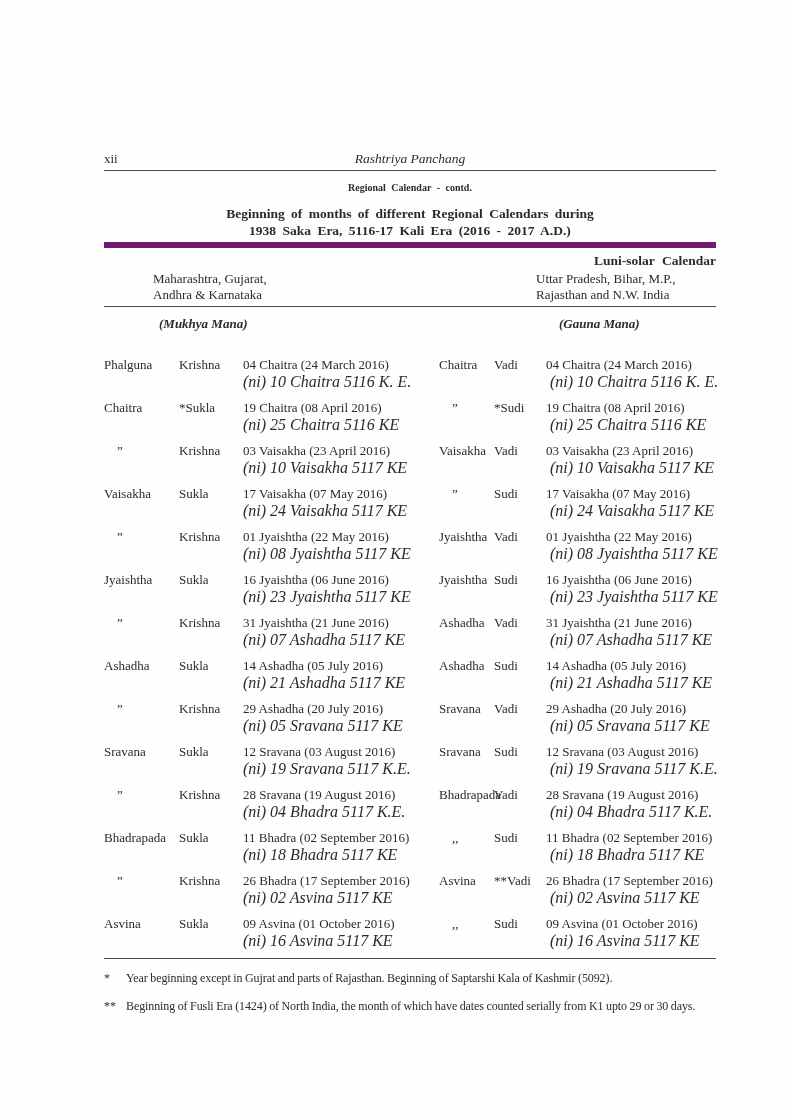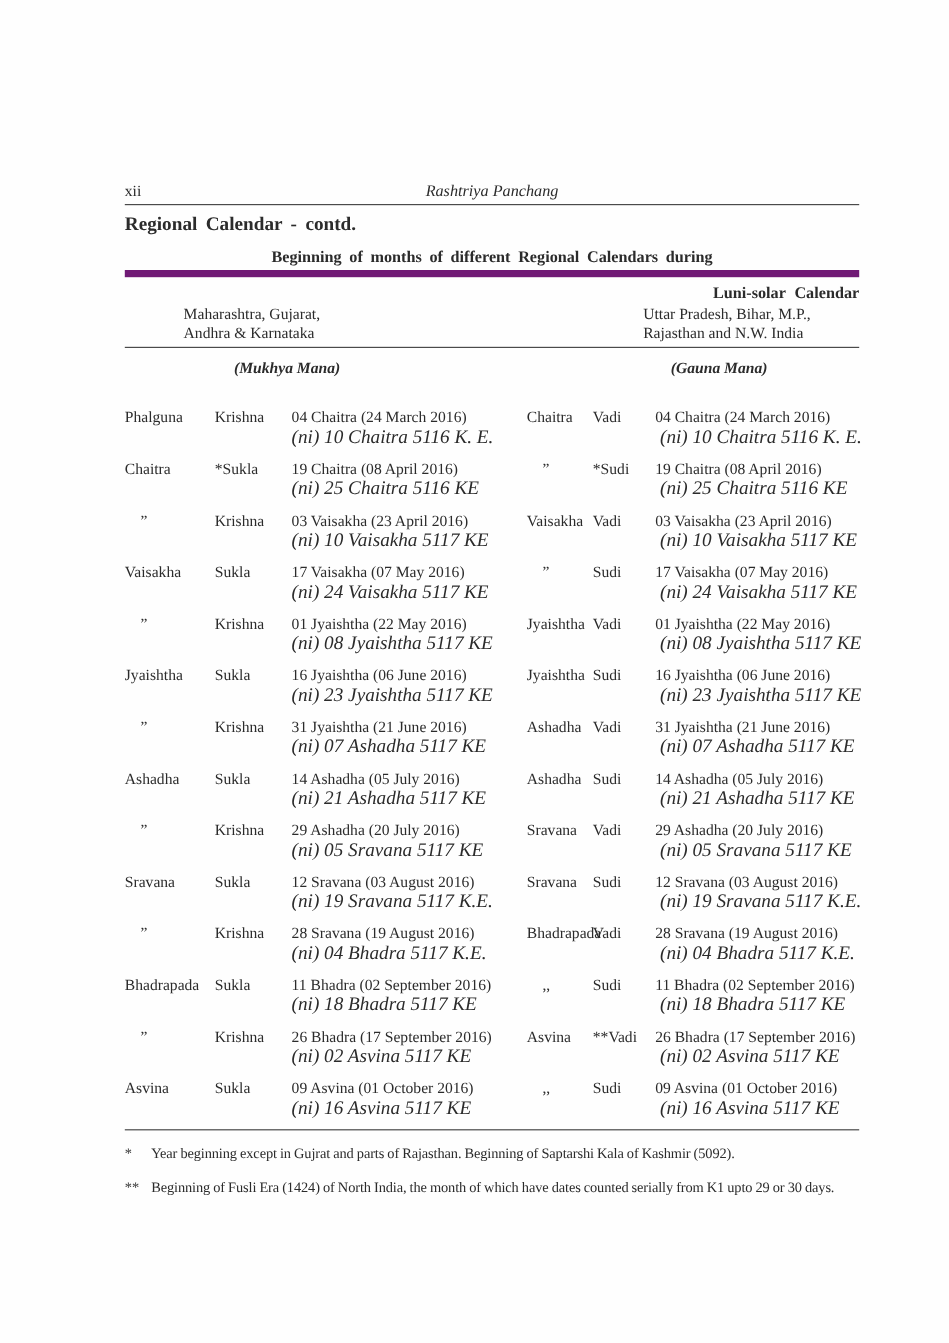--- a/index.html
+++ b/index.html
@@ -18,21 +18,21 @@
     display:flex; align-items:baseline;
     border-bottom:1px solid #4a4a4a;
     padding-bottom:3px;
     line-height:16px;
   }
   .pg-num { width:80px; }
   .running-title { flex:1; text-align:center; font-style:italic; font-size:13.5px; }
   .head-spacer { width:80px; }
 
   .doc-title {
-    text-align:left; font-weight:bold; font-size:16px;
+    text-align:center; font-weight:bold; font-size:10px;
     margin-top:9px; word-spacing:3px; line-height:16px;
   }
   .doc-subtitle {
     text-align:center; font-weight:bold; font-size:13.5px;
     margin-top:9px; line-height:17px; word-spacing:3px;
     border-bottom:6px solid #701a75; padding-bottom:3px;
   }
   .section-title {
     text-align:right; font-weight:bold; font-size:13.5px;
     margin-top:5px; word-spacing:4px; line-height:16px;
@@ -40,21 +40,21 @@
   .region-row {
     position:relative; height:33px; margin-top:1px;
     border-bottom:1px solid #4a4a4a; padding-bottom:3px;
     font-weight:normal; line-height:16px; font-size:13px;
   }
   .region-left  { position:absolute; left:49px;  top:1px; }
   .region-right { position:absolute; left:432px; top:1px; }
 
   .mana-row { position:relative; height:16px; margin-top:9px;
               font-weight:bold; font-style:italic; font-size:13px; }
-  .mana-left  { position:absolute; left:55px;margin-left:36px; }
+  .mana-left  { position:absolute; left:55px; }
   .mana-right { position:absolute; left:455px; }
 
   .data-rows { margin-top:24px; border-bottom:1px solid #4a4a4a; }
   .row {
     display:grid;
     grid-template-columns:75px 64px 196px 55px 52px 170px;
     line-height:17px; margin-bottom:9px;
   }
   .cell { white-space:nowrap; }
   .date-main { white-space:nowrap; }
@@ -76,20 +76,21 @@
   <div class="running-head">
     <span class="pg-num">xii</span>
     <span class="running-title">Rashtriya Panchang</span>
     <span class="head-spacer"></span>
   </div>
 
   <div class="doc-title">Regional Calendar - contd.</div>
 
   <div class="doc-subtitle">
     <div>Beginning of months of different Regional Calendars during</div>
+    <div>1938 Saka Era, 5116-17 Kali Era (2016 - 2017 A.D.)</div>
   </div>
 
   <div class="section-title">Luni-solar Calendar</div>
 
   <div class="region-row">
     <div class="region-left">
       <div>Maharashtra, Gujarat,</div>
       <div>Andhra &amp; Karnataka</div>
     </div>
     <div class="region-right">

